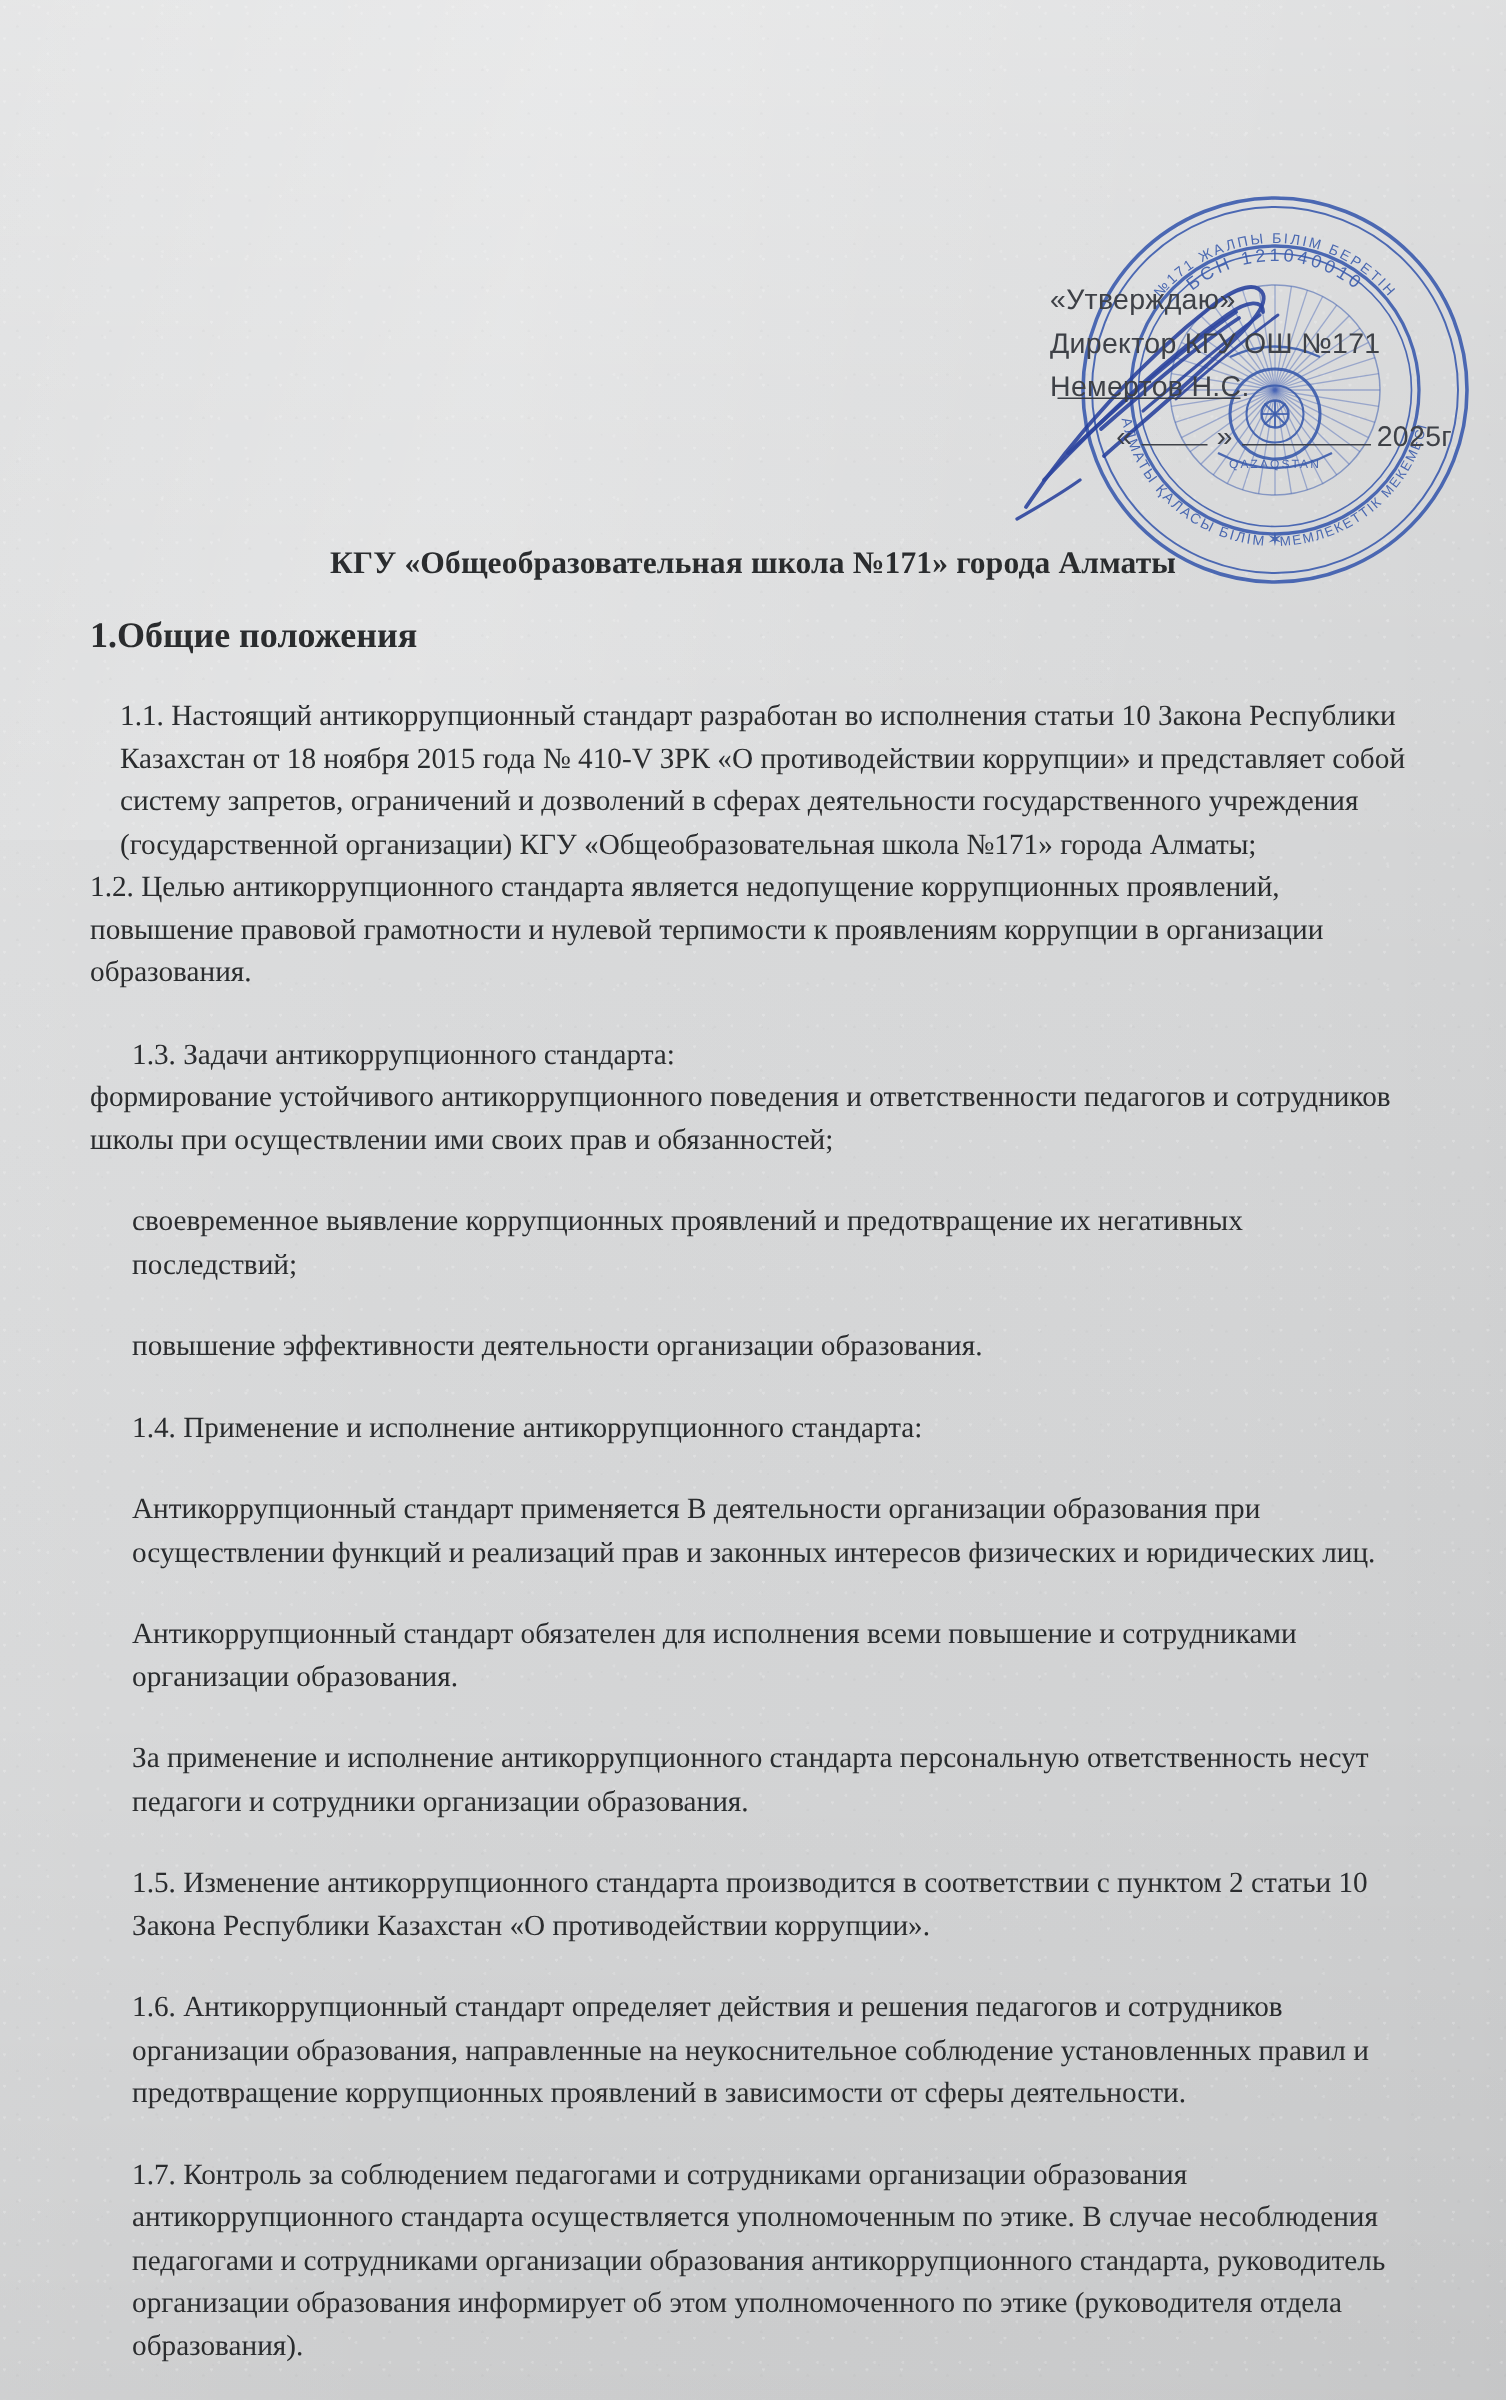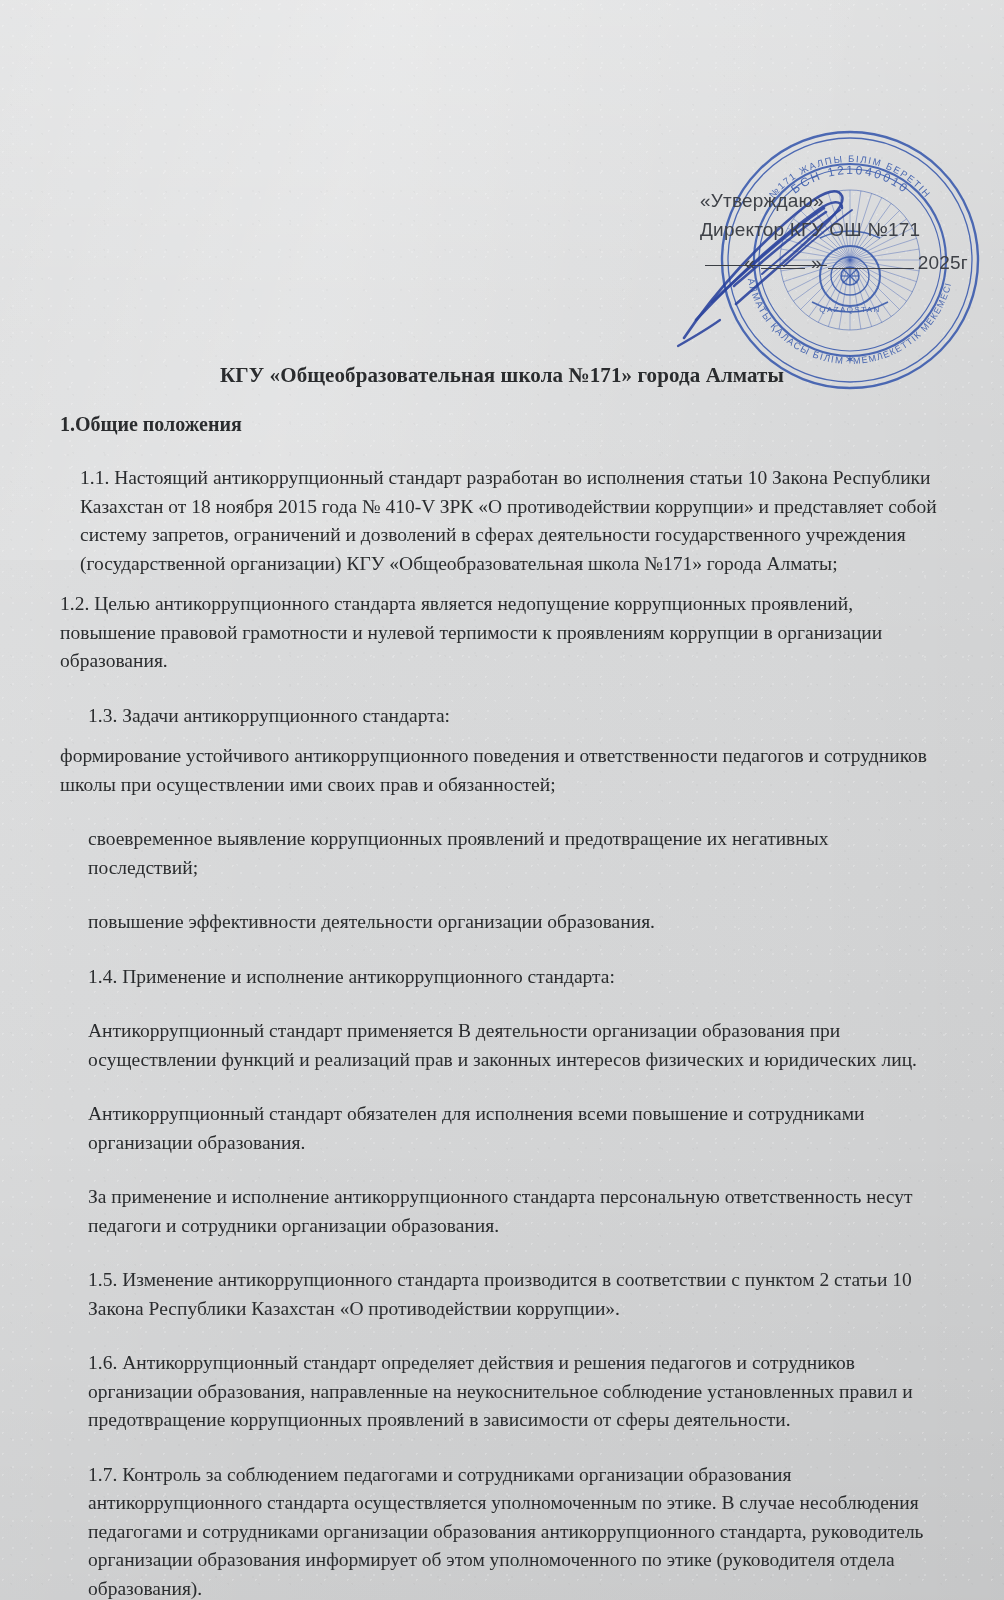--- a/index.html
+++ b/index.html
@@ -144,32 +144,32 @@
   
   .body {
     position: absolute;
     left: 60px;
     top: 410px;
     width: 878px;
     z-index: 3;
   }
   .h2 {
     font-weight: bold;
-    font-size: 20px;
+    font-size: 24px;
     line-height: 28px;
     margin: 0 0 22px 0;
   }
   p.para {
     font-size: 19.5px;
     line-height: 28.5px;
     margin: 0;
     text-align: left;
   }
   p.gap-lg   { margin-top: 26px; margin-left: 20px; }
-  p.gap-none { margin-top: 12px; }
+  p.gap-none { margin-top: 0; }
   p.ind      { padding-left: 8px; }
   .final-h {
     font-weight: bold;
     font-size: 19.5px;
     line-height: 28px;
     margin-top: 34px;
     padding-left: 10px;
   }
 </style>
 </head>
@@ -299,20 +299,21 @@
         <path d="M 86,104 C 112,82 140,58 164,40" stroke-width="2.1"></path>
         <path d="M 108,96 C 130,76 154,56 176,40" stroke-width="1.9"></path>
         <path d="M 2,176 C 16,168 30,160 44,150" stroke-width="2.2"></path>
       </g>
     </svg>
   </div>
 
   <div class="approval">
     <span class="ln">«Утверждаю»</span>
     <span class="ln">Директор КГУ ОШ №171</span>
+    <span class="ln">Немертов Н.С.</span>
     <span class="date-line">
       <span class="q">«</span>
       <span class="rule-sm"></span>
       <span class="q">»</span>
       <span class="rule-md"></span>
       <span>2025г</span>
     </span>
   </div>
   <div class="sig-rule"></div>
 

